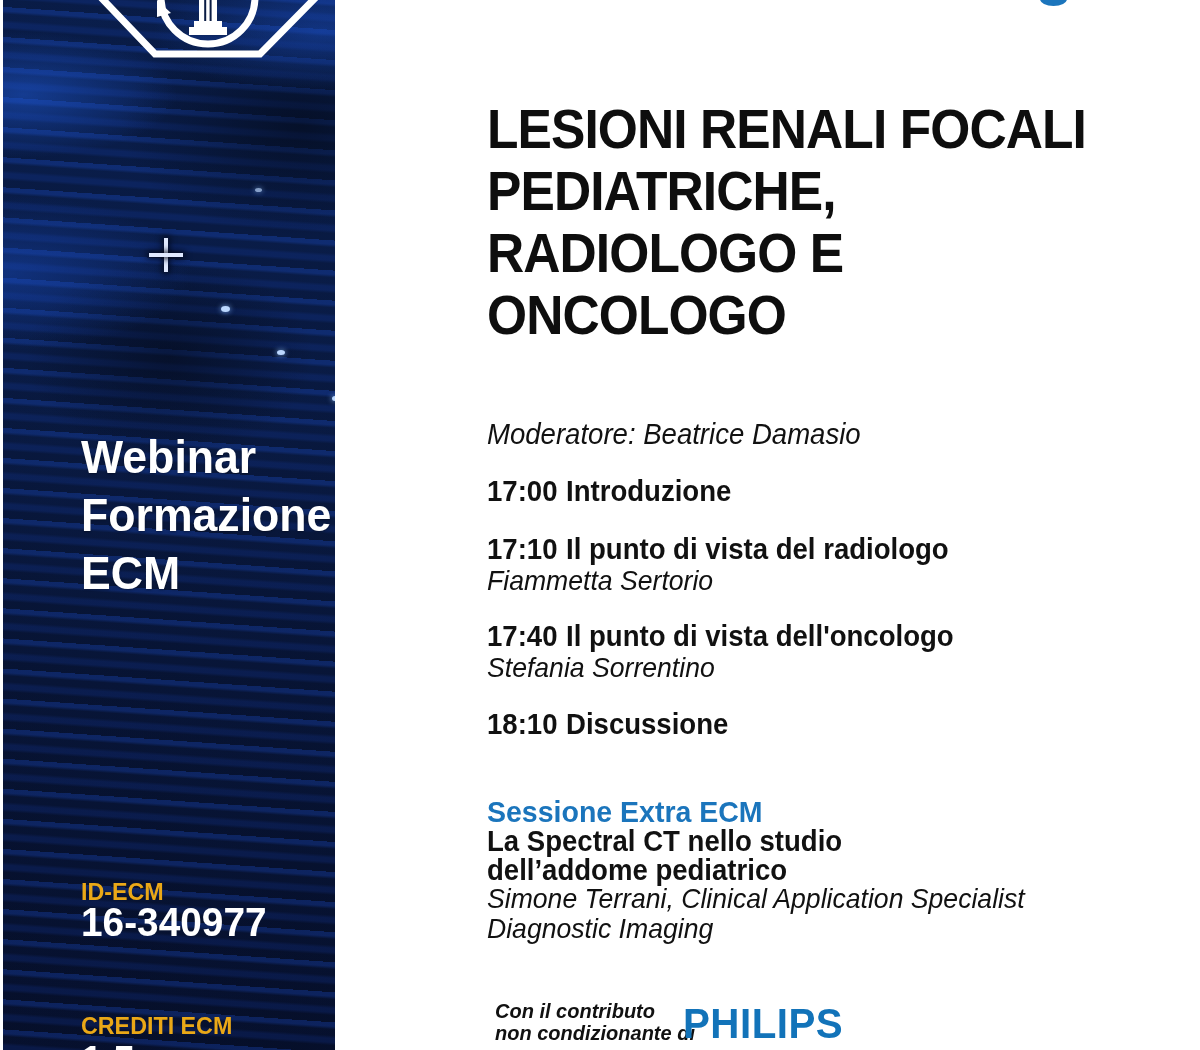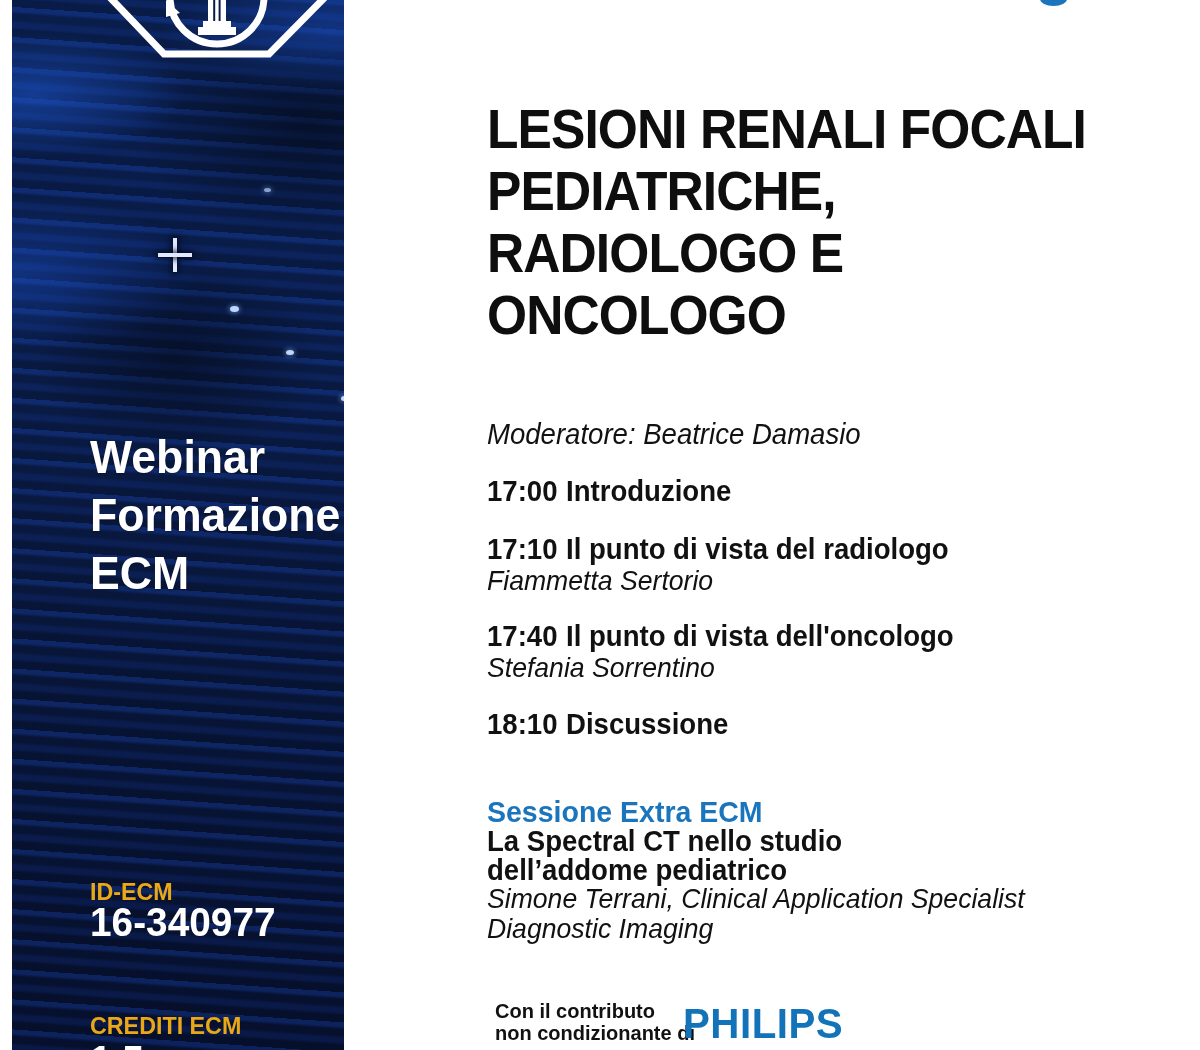--- a/index.html
+++ b/index.html
@@ -10,21 +10,21 @@
     position: relative;
     width: 1200px;
     height: 1050px;
     background: #ffffff;
     overflow: hidden;
   }
 
   
   .sidebar {
     position: absolute;
-    left: 12px; top: 0;
+    left: 3px; top: 0;
     width: 332px; height: 1050px;
     overflow: hidden;
     background:
       radial-gradient(220px 90px at 6% 9%, rgba(32,92,220,0.50), transparent 70%),
       radial-gradient(260px 110px at 2% 26%, rgba(28,84,212,0.40), transparent 70%),
       radial-gradient(240px 90px at 96% 3%, rgba(30,88,216,0.42), transparent 70%),
       radial-gradient(200px 140px at 50% 34%, rgba(3,8,22,0.55), transparent 72%),
       radial-gradient(260px 160px at 90% 12%, rgba(2,6,16,0.55), transparent 70%),
       repeating-linear-gradient(184deg,
         rgba(23,64,172,0.38) 0px, rgba(23,64,172,0.38) 4px,
@@ -133,21 +133,21 @@
     position: absolute; left: 487px; top: 827px;
     color: #111; font-weight: bold; font-size: 29px; line-height: 29px;
   }
   .extra-speaker {
     position: absolute; left: 487px; top: 884px;
     color: #111; font-style: italic; font-size: 28px; line-height: 30px;
   }
 
   .contrib {
     position: absolute; left: 495px; top: 1000px;
-    color: #111; font-weight: bold; 
+    color: #111; font-weight: bold; font-style: italic;
     font-size: 20px; line-height: 22px;
   }
   .philips {
     position: absolute; left: 683px; top: 1000px;
     color: #1273B9; font-weight: bold; font-size: 42px; letter-spacing: 0.5px;
     transform: scaleX(0.96); transform-origin: left top;
   }
 </style>
 </head>
 <body>

